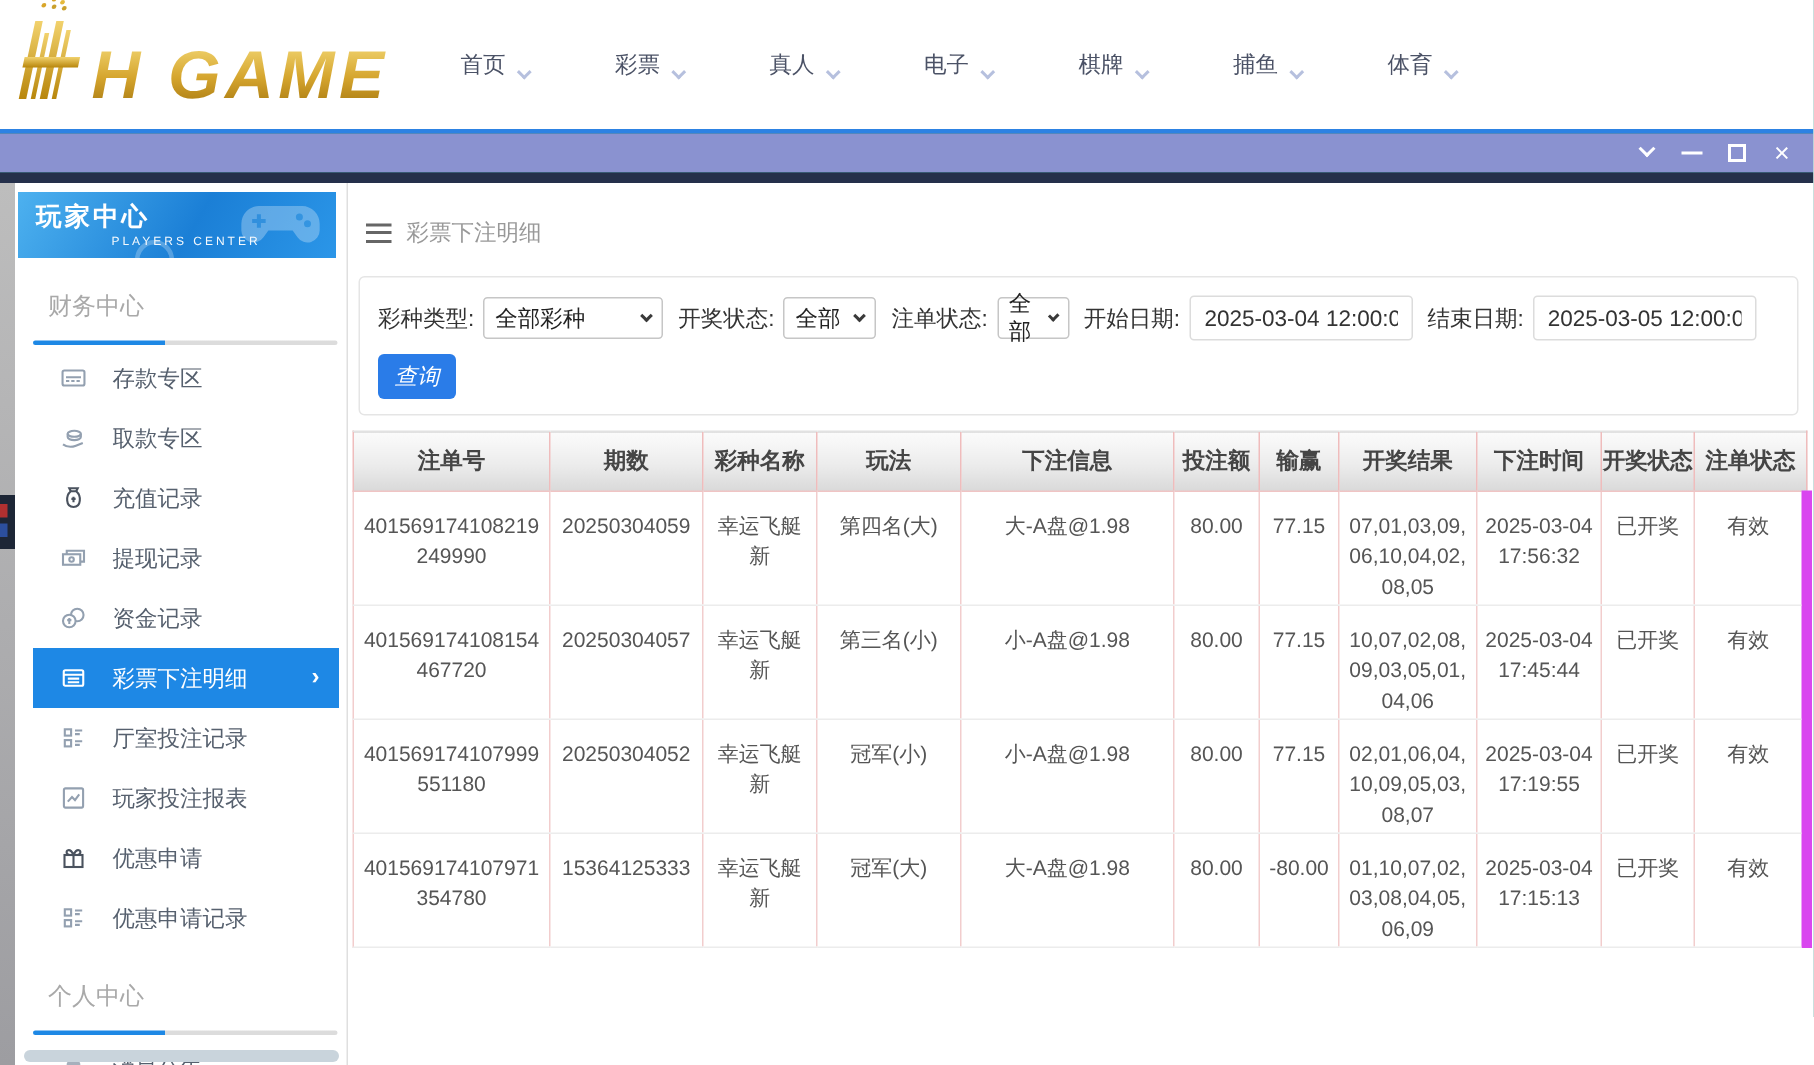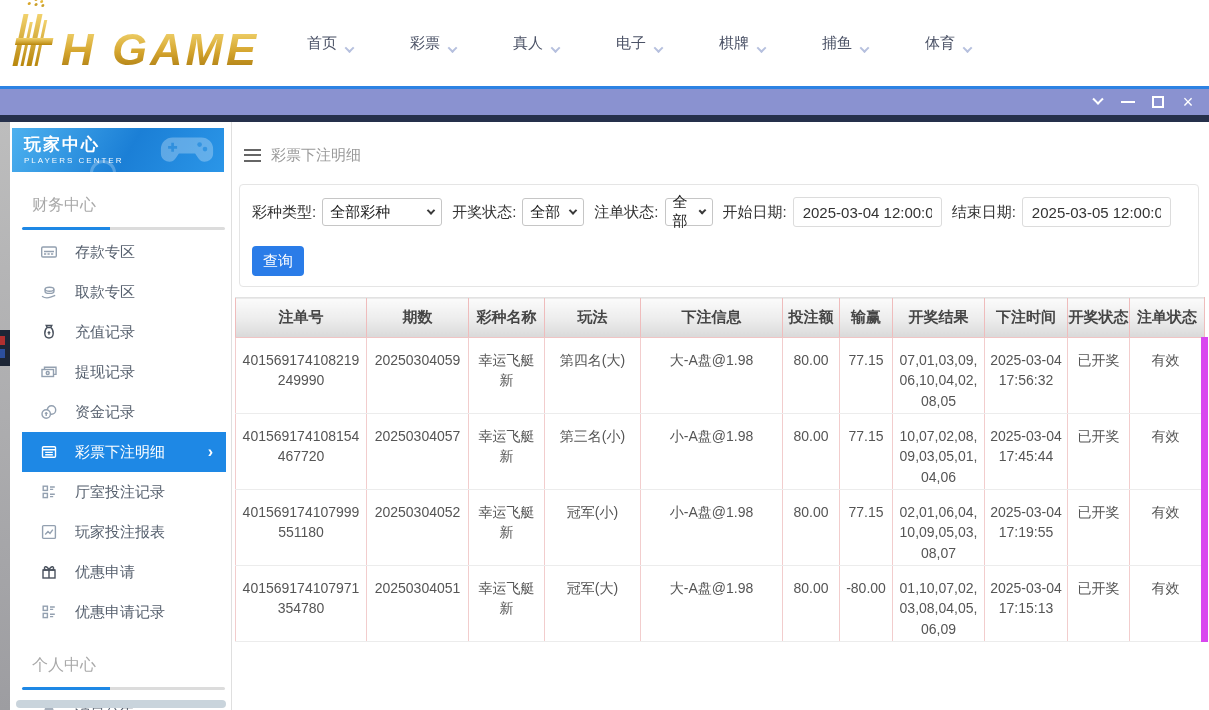--- a/index.html
+++ b/index.html
@@ -46,21 +46,21 @@
   .left-strip { width:10px; background:linear-gradient(180deg,#bdbdbd,#9d9da1); position:relative; flex:none; }
   .left-strip .frag { position:absolute; left:0; top:208px; width:10px; height:36px; background:#1d2636; }
   .left-strip .frag::before { content:""; position:absolute; left:0; top:6px; width:5px; height:9px; background:#b03030; }
   .left-strip .frag::after  { content:""; position:absolute; left:0; top:19px; width:5px; height:9px; background:#2c4f9e; }
 
   
   .sidebar { width:222px; flex:none; background:#fff; border-right:1px solid #dfdfdf; position:relative; }
   .sb-header { position:relative; margin:6px 0 0 2px; width:212px; height:44px; overflow:hidden;
     background:linear-gradient(120deg,#4db1ef 0%,#1b7fd6 55%,#2b96e8 100%); color:#fff; padding:5px 0 0 12px; }
   .sb-title { font-size:17px; font-weight:bold; letter-spacing:2px; }
-  .sb-sub { font-size:8px; letter-spacing:2px; opacity:.95; }
+  .sb-sub { font-size:8px; letter-spacing:2px; opacity:.95;text-align:center; }
   .sb-pad-icon { position:absolute; right:6px; top:4px; opacity:.28; }
   .sb-circle { position:absolute; left:78px; bottom:-14px; width:26px; height:26px; border:3px solid rgba(255,255,255,.25); border-radius:50%; }
   .sb-sec-title { margin:20px 0 0 22px; font-size:16px; color:#a9a9a9; line-height:26px; }
   .sb-underline { margin:9px 0 2px 12px; width:203px; height:3px; border-radius:2px;
     background:linear-gradient(90deg,#1e88e5 0 88px,#dcdcdc 88px); }
   .sb-item { margin-left:12px; width:204px; height:40px; display:flex; align-items:center; padding-left:18px;
     gap:17px; color:#56606e; font-size:15px; cursor:pointer; position:relative; }
   .sb-item svg { flex:none; }
   .sb-item.active { background:#1e88e5; color:#fff; }
   .sb-item.active .sb-arrow { position:absolute; right:13px; color:#fff; font-size:16px; font-weight:bold; }
@@ -75,22 +75,22 @@
   .filter-panel { margin:14px 0 0 7px; width:960px; border:1px solid #e5e5e5; border-radius:4px; padding:12px 8px 10px; }
   .filter-row { display:flex; align-items:center; gap:6px; font-size:15px; color:#333; }
   .f-label { margin-left:4px; white-space:nowrap; }
   .sel { height:28px; border:1px solid #c6c6c6; border-radius:3px; background:#fff; display:flex; align-items:center;
     justify-content:space-between; padding:0 7px; cursor:pointer; color:#222; }
   .sel .s-chev { width:6px; height:6px; border-right:2px solid #3a3a3a; border-bottom:2px solid #3a3a3a;
     transform:rotate(45deg) translate(-1px,-1px); margin-left:6px; }
   .sel-lottery { width:120px; } .sel-draw { width:62px; } .sel-order { width:48px; }
   .date-input { height:30px; width:149px; border:1px solid #dcdcdc; border-radius:3px; padding:0 9px;
     font-size:15px; color:#333; font-family:"Liberation Sans",sans-serif; }
-  .search-btn { margin:19px 0 0 4px; width:52px; height:30px; background:#2a7ce8; color:#fff; border:none;
-    border-radius:4px; font-size:15px; cursor:pointer; font-family:"Liberation Sans",sans-serif; }
+  .search-btn { margin:9px 0 0 4px; width:52px; height:30px; background:#2a7ce8; color:#fff; border:none;
+    border-radius:4px; font-size:15px; cursor:pointer; font-family:"Liberation Sans",sans-serif;font-style:italic; }
 
   table.bets { margin:10px 0 0 3px; border-collapse:collapse; table-layout:fixed; width:969px; font-size:14px; }
   table.bets th { height:40px; background:linear-gradient(180deg,#fbfbfb 0%,#ececec 55%,#d9d9d9 100%);
     color:#454545; font-weight:bold; font-size:15px; border-left:1px solid #efbcbc; border-top:1px solid #e2e2e2;
     border-bottom:1px solid #f0c4c4; }
   table.bets th:last-child { border-right:1px solid #efbcbc; }
   table.bets td { height:76px; border-left:1px solid #f2cdcd; border-bottom:1px solid #ececec; text-align:center;
     vertical-align:top; padding:12px 3px 0; color:#555; word-break:break-all; line-height:1.45; }
   table.bets td:last-child { border-right:7px solid #d946ef; }
 </style>
@@ -375,21 +375,21 @@
           <td>80.00</td>
           <td>77.15</td>
           <td>02,01,06,04,10,09,05,03,08,07</td>
           <td>2025-03-04 17:19:55</td>
           <td>已开奖</td>
           <td>有效</td>
         </tr>
 
         <tr>
           <td>401569174107971354780</td>
-          <td>20250304051</td>
+          <td>15364125333</td>
           <td>幸运飞艇新</td>
           <td>冠军(大)</td>
           <td>大-A盘@1.98</td>
           <td>80.00</td>
           <td>-80.00</td>
           <td>01,10,07,02,03,08,04,05,06,09</td>
           <td>2025-03-04 17:15:13</td>
           <td>已开奖</td>
           <td>有效</td>
         </tr>

